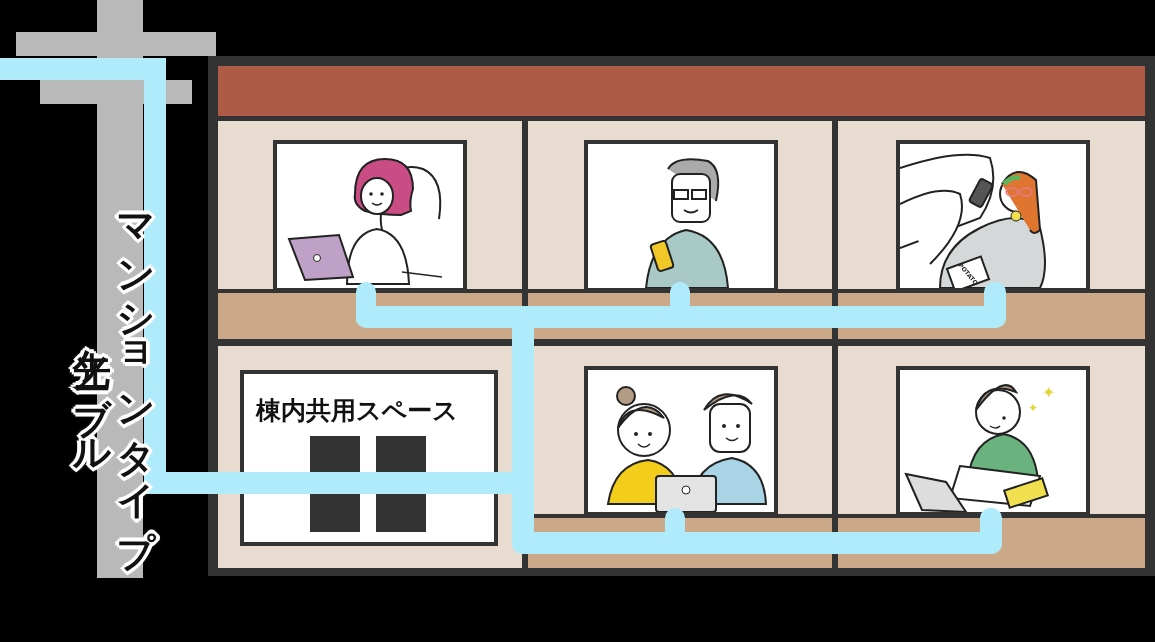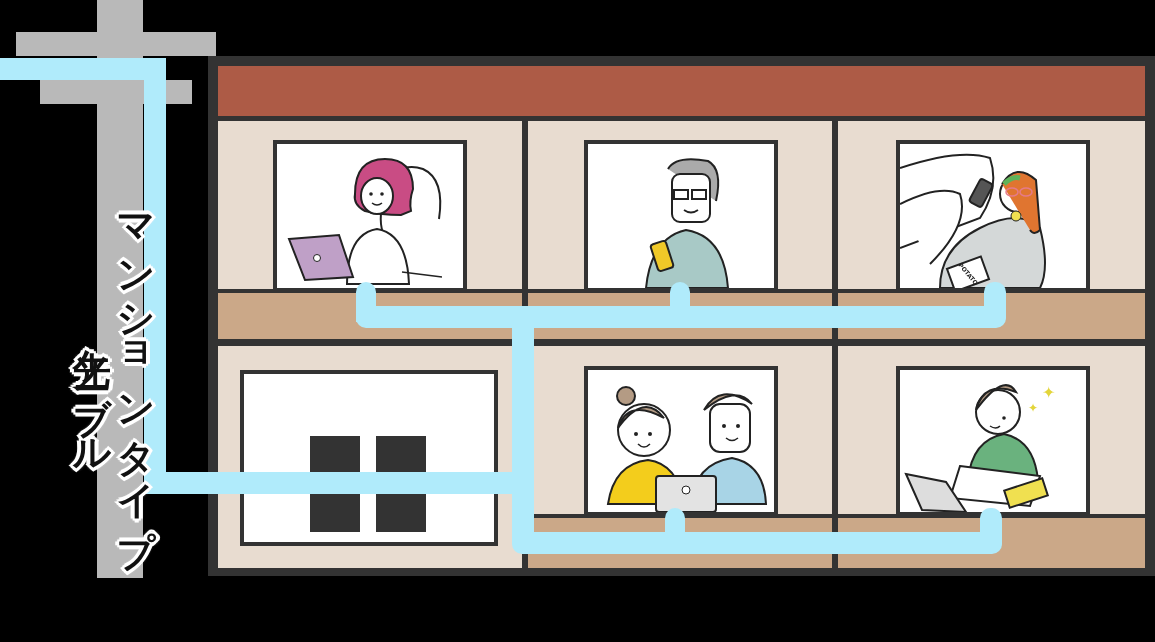--- a/index.html
+++ b/index.html
@@ -85,20 +85,21 @@
     <ellipse cx="112" cy="48" rx="6" ry="4" fill="none" stroke="#e57a8a" stroke-width="1.5"></ellipse>
     <ellipse cx="126" cy="48" rx="6" ry="4" fill="none" stroke="#e57a8a" stroke-width="1.5"></ellipse>
     <rect x="74" y="36" width="14" height="26" rx="3" fill="#555" stroke="#222" stroke-width="2" transform="rotate(28 81 49)"></rect>
     <circle cx="116" cy="72" r="5" fill="#f0e050" stroke="#222" stroke-width="1"></circle>
     <rect x="50" y="118" width="36" height="24" fill="#fff" stroke="#222" stroke-width="2" transform="rotate(-20 68 130)"></rect>
     <text x="55" y="132" font-size="6" font-weight="bold" fill="#222" transform="rotate(50 68 130)" font-family="'DejaVu Sans', sans-serif">POTATO</text>
   </svg>
 </div>
 
 <div class="abs window" style="left:240px;top:370px;width:258px;height:176px;">
+  <div class="abs shared-title" style="left:12px;top:20px;">棟内共用スペース</div>
   <div class="abs rack" style="left:66px;top:62px;width:50px;height:96px;"></div>
   <div class="abs rack" style="left:132px;top:62px;width:50px;height:96px;"></div>
 </div>
 
 <div class="abs window" style="left:584px;top:366px;width:194px;height:150px;">
   <svg width="186" height="142" viewBox="0 0 186 142">
     <circle cx="38" cy="26" r="9" fill="#b49b84" stroke="#222" stroke-width="2"></circle>
     <circle cx="56" cy="60" r="26" fill="#fff" stroke="#222" stroke-width="2"></circle>
     <path d="M30 58 q10 -30 46 -10 q-20 -26 -46 10z" fill="#b49b84" stroke="#222" stroke-width="2"></path>
     <circle cx="48" cy="64" r="2" fill="#222"></circle>

